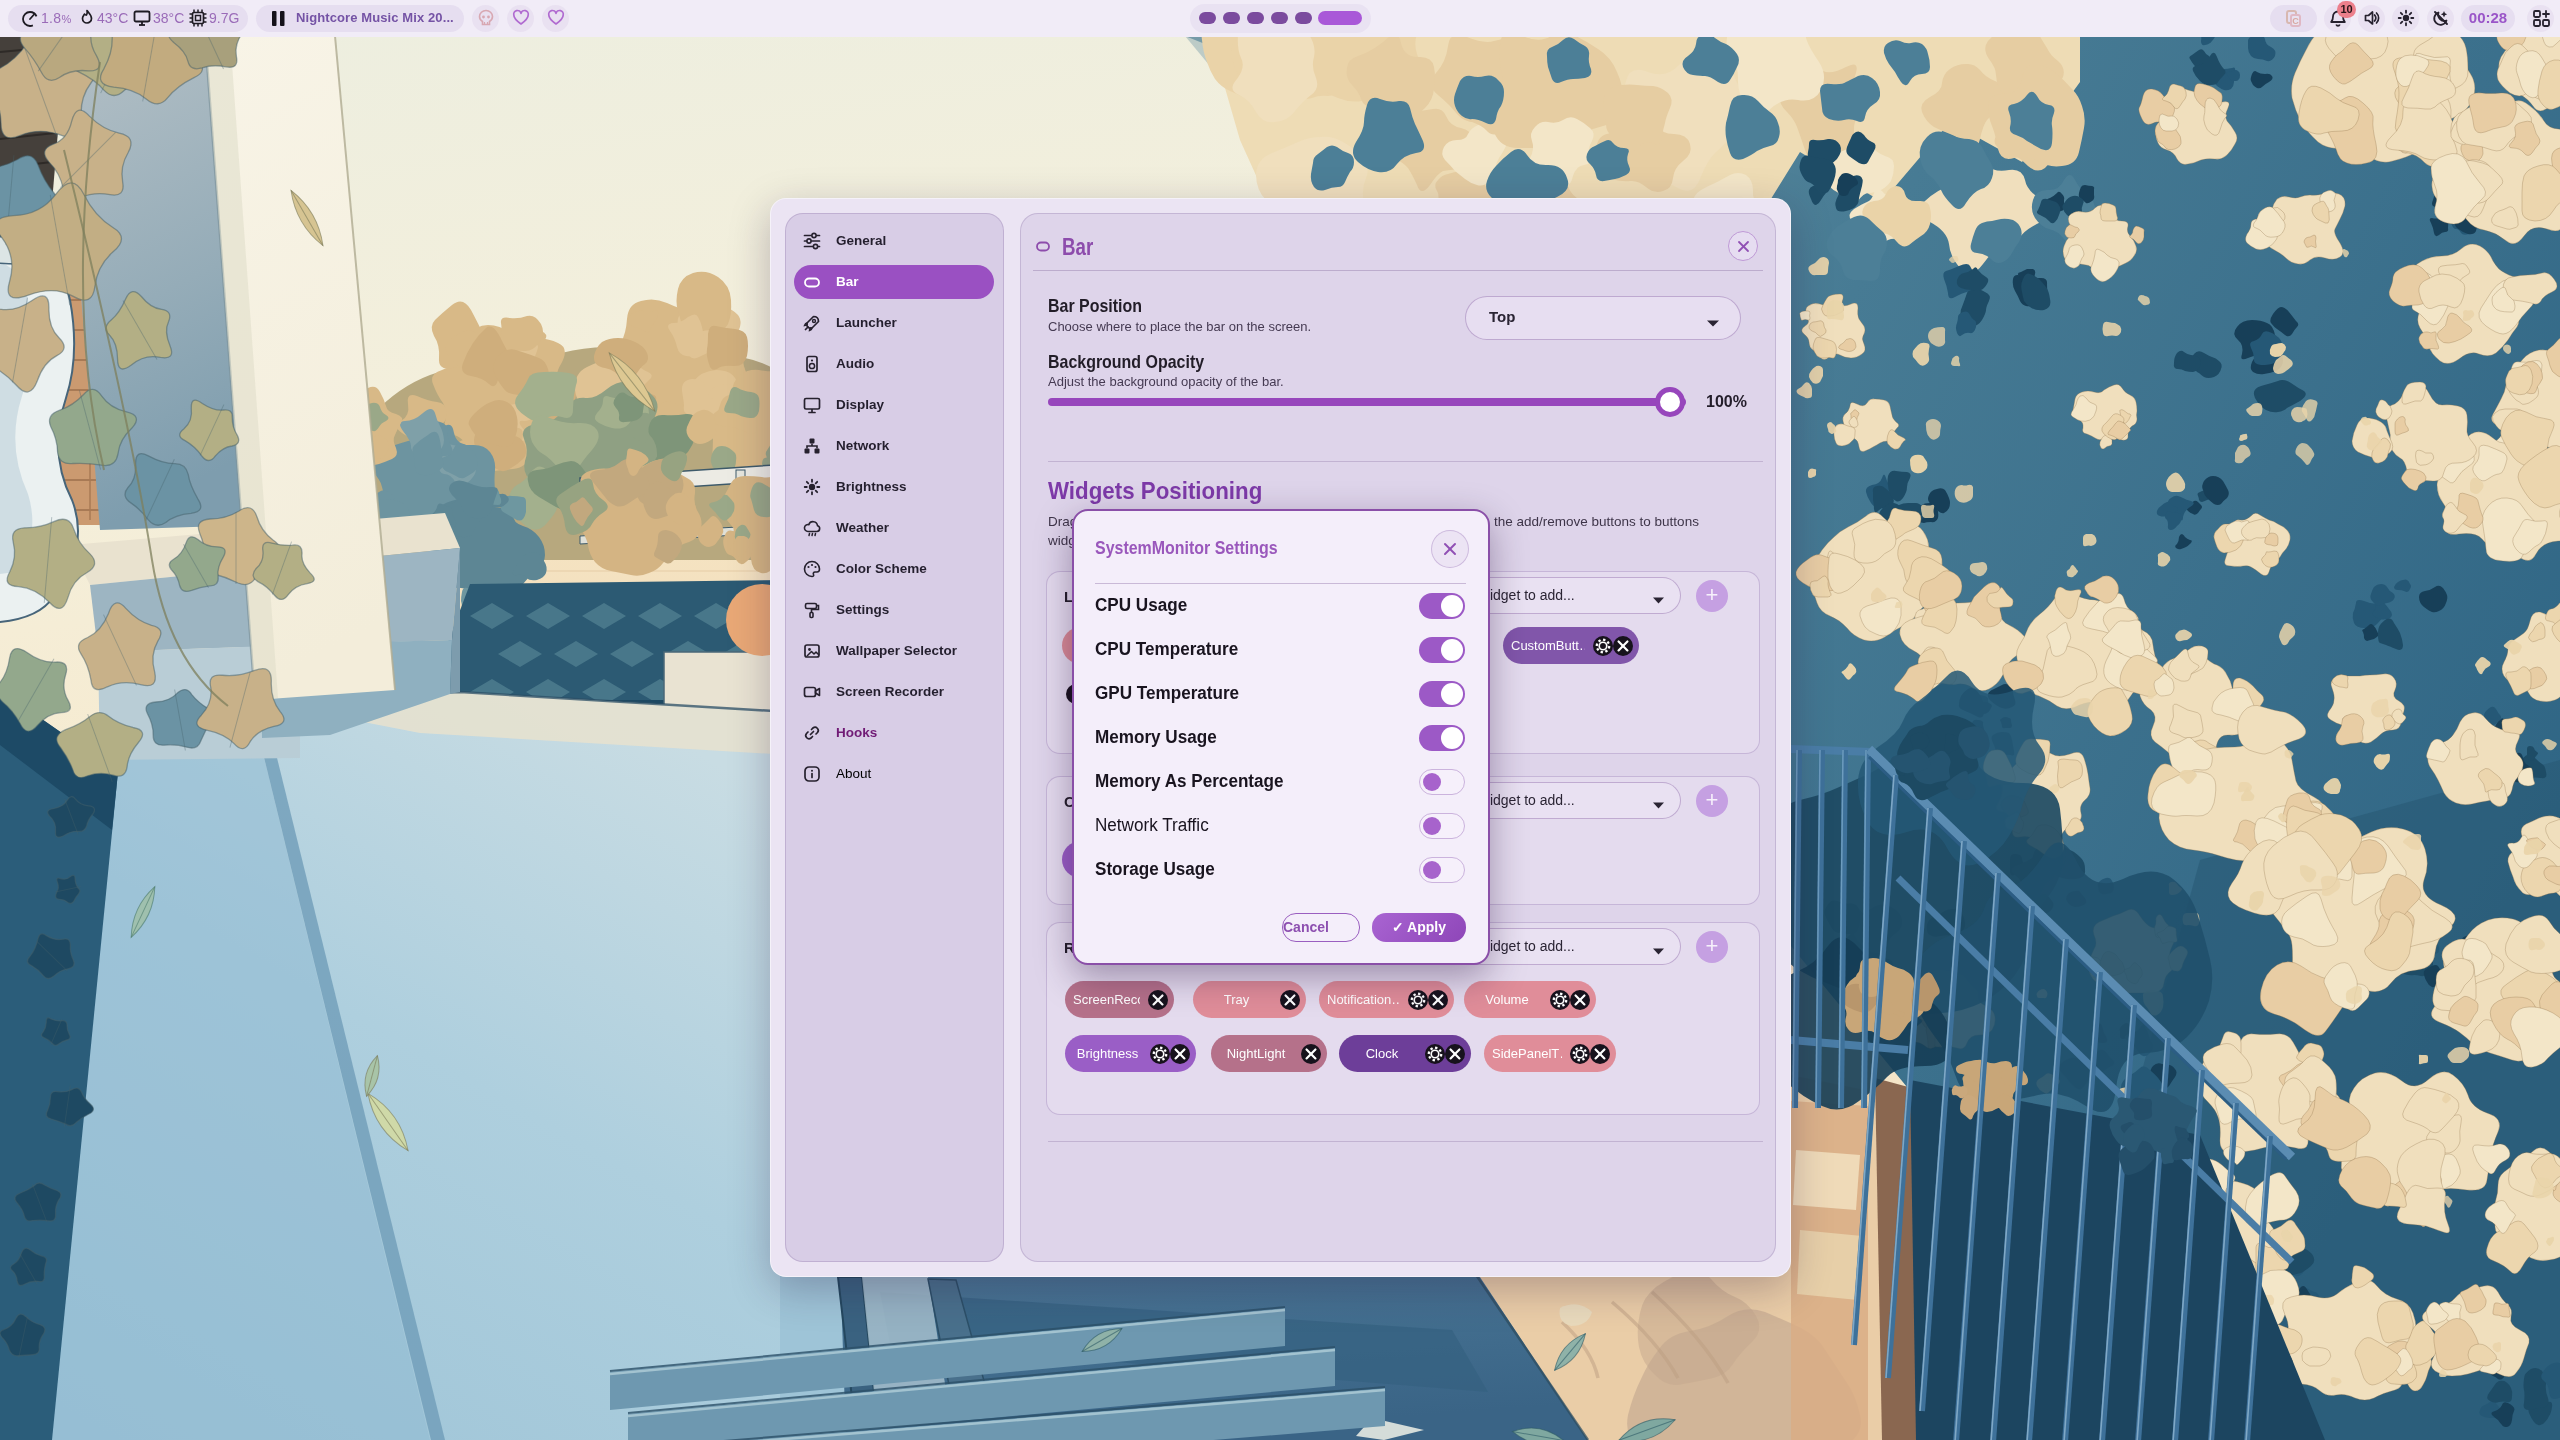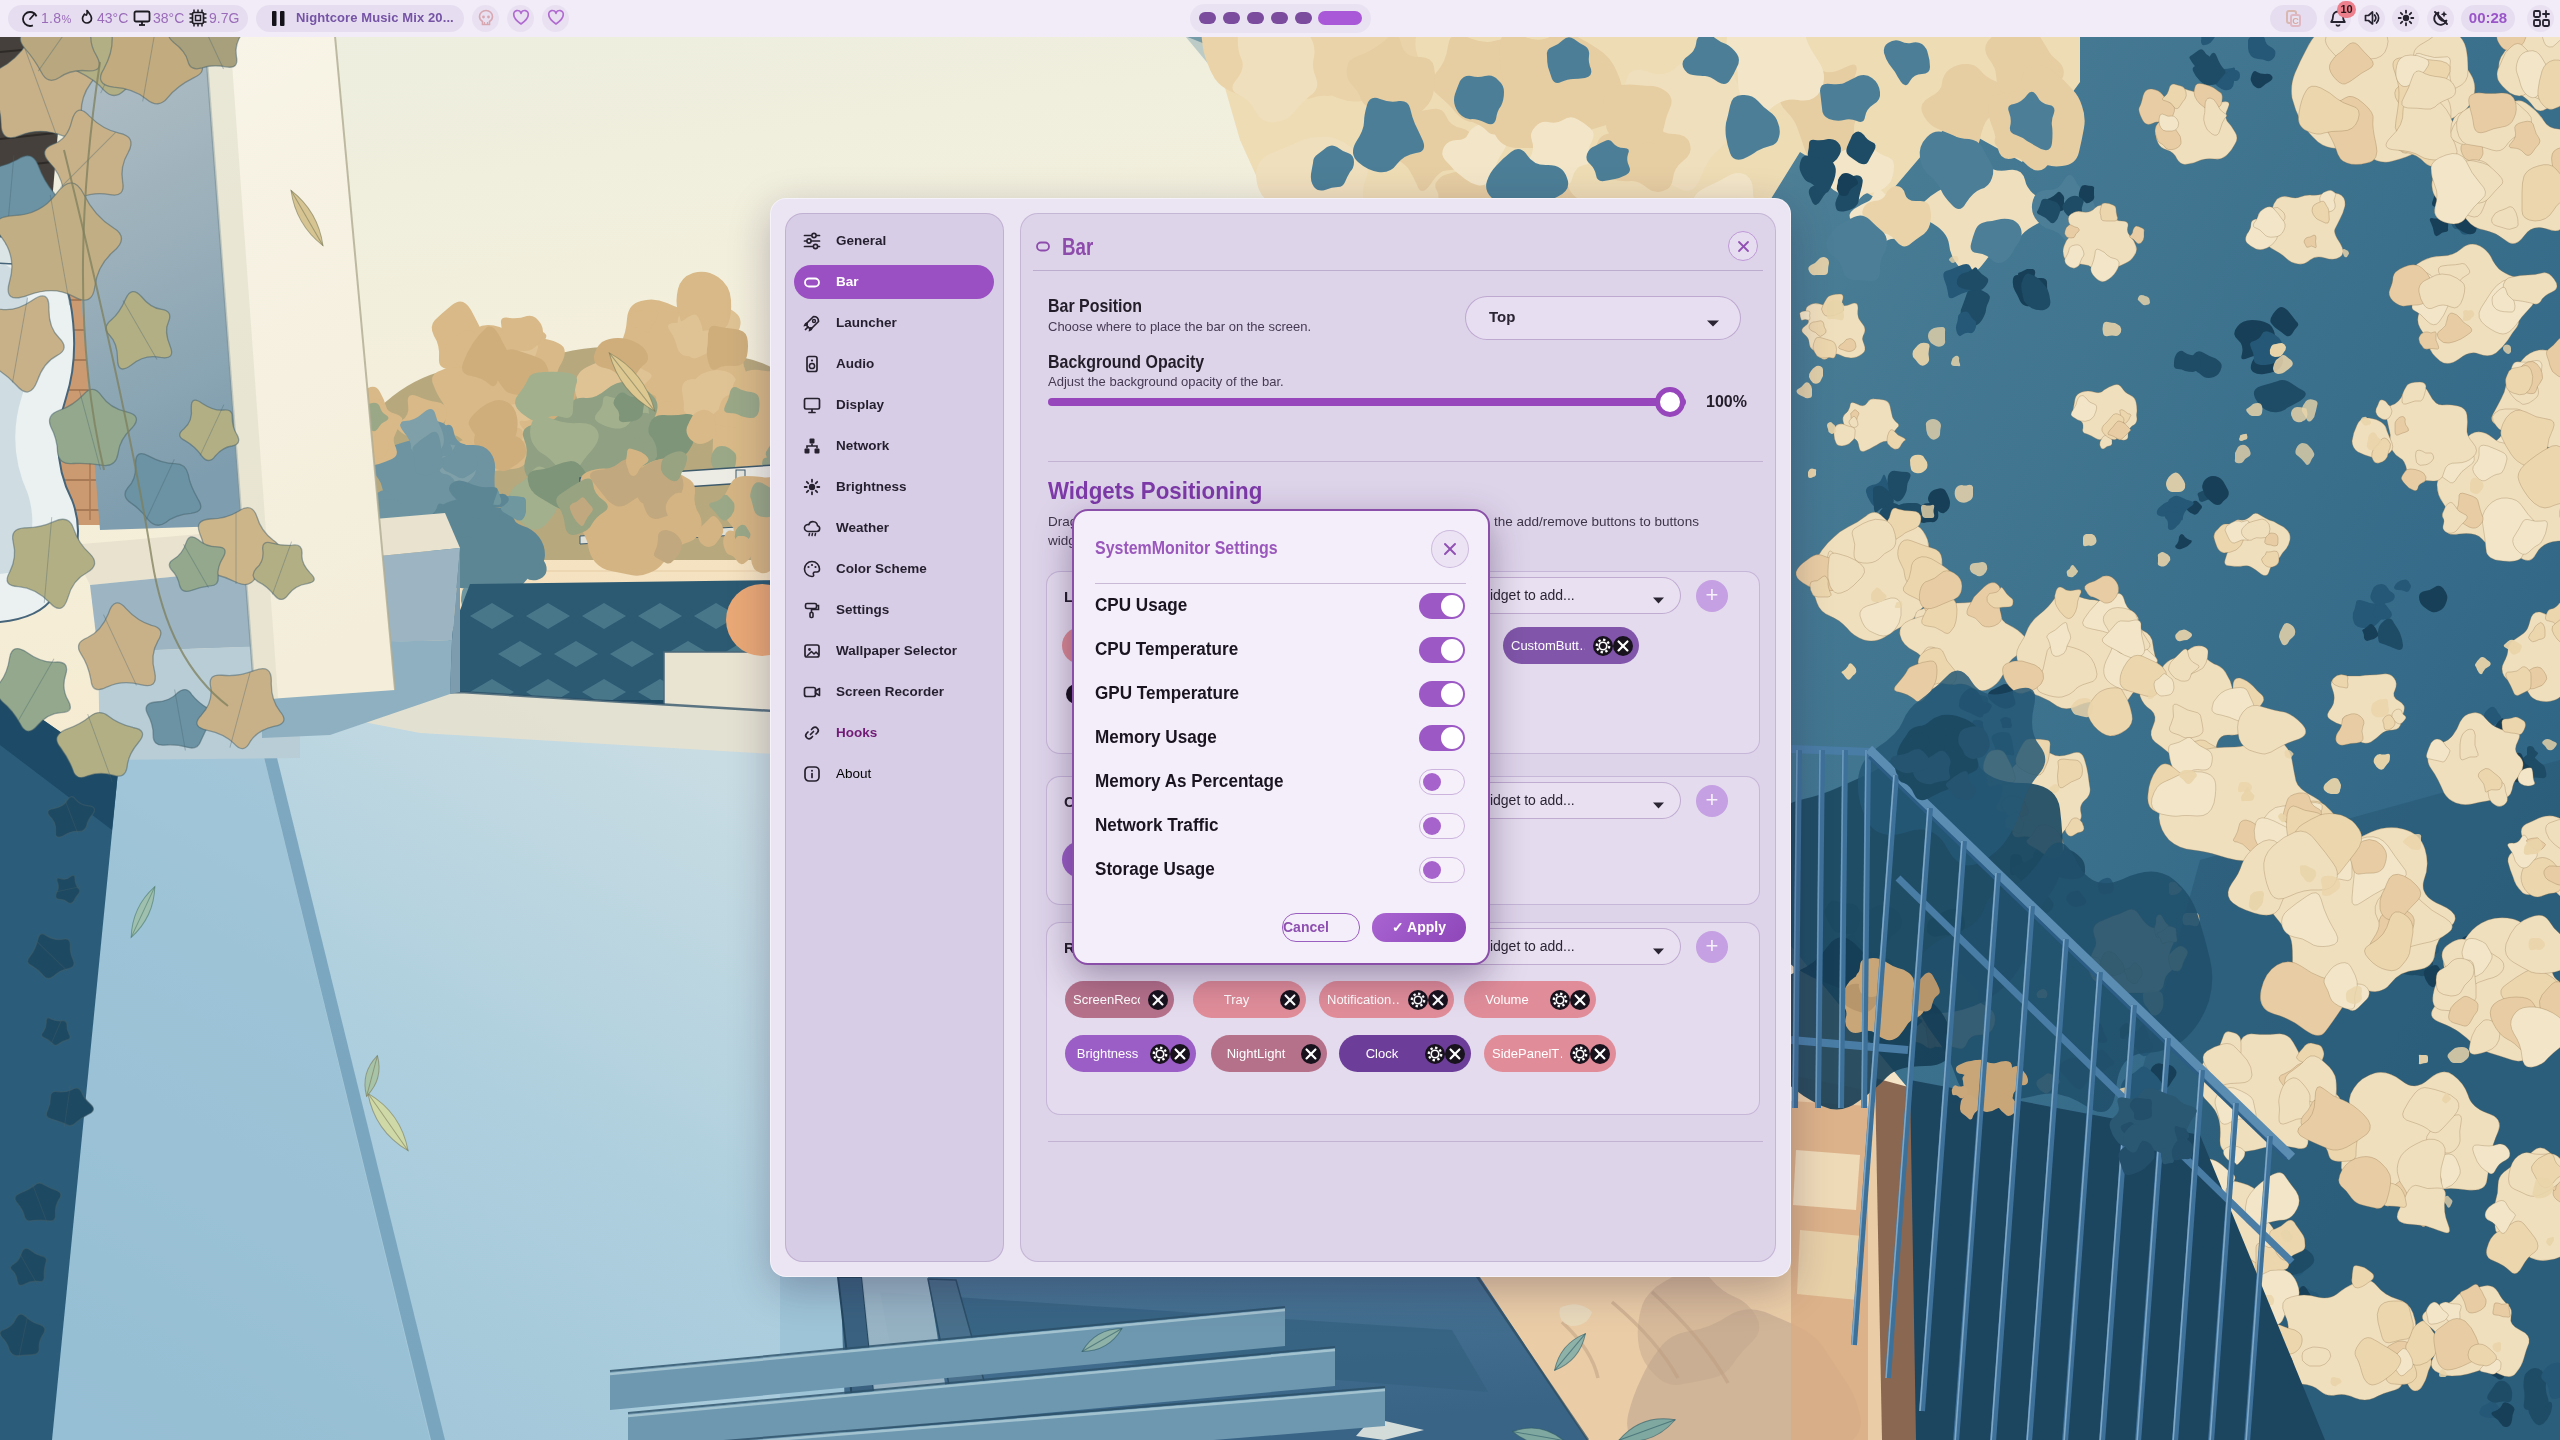--- a/index.html
+++ b/index.html
@@ -1602,20 +1602,20 @@
     <div class="abs" style="left:1441px;top:639px;width:22px;height:22px;border-radius:50%;background:#fff"></div>
     <div class="abs" style="left:1095px;top:683px;font-size:18px;font-weight:bold;color:#19141f"><span style="display:inline-block;transform:scaleX(0.95);transform-origin:0 50%">GPU Temperature</span></div>
     <div class="abs" style="left:1419px;top:681px;width:46px;height:26px;border-radius:13px;background:#9c59c6"></div>
     <div class="abs" style="left:1441px;top:683px;width:22px;height:22px;border-radius:50%;background:#fff"></div>
     <div class="abs" style="left:1095px;top:727px;font-size:18px;font-weight:bold;color:#19141f"><span style="display:inline-block;transform:scaleX(0.95);transform-origin:0 50%">Memory Usage</span></div>
     <div class="abs" style="left:1419px;top:725px;width:46px;height:26px;border-radius:13px;background:#9c59c6"></div>
     <div class="abs" style="left:1441px;top:727px;width:22px;height:22px;border-radius:50%;background:#fff"></div>
     <div class="abs" style="left:1095px;top:771px;font-size:18px;font-weight:bold;color:#19141f"><span style="display:inline-block;transform:scaleX(0.95);transform-origin:0 50%">Memory As Percentage</span></div>
     <div class="abs" style="left:1419px;top:769px;width:46px;height:26px;border-radius:13px;background:#f6f0fb;border:1.5px solid #cbb3dd"></div>
     <div class="abs" style="left:1423px;top:773px;width:18px;height:18px;border-radius:50%;background:#a763cc"></div>
-    <div class="abs" style="left:1095px;top:815px;font-size:18px;font-weight:bold;color:#19141f"><span style="display:inline-block;transform:scaleX(0.95);transform-origin:0 50%">Network Traffic</span></div>
+    <div class="abs" style="left:1095px;top:815px;font-size:18px;font-weight:normal;color:#19141f"><span style="display:inline-block;transform:scaleX(0.95);transform-origin:0 50%">Network Traffic</span></div>
     <div class="abs" style="left:1419px;top:813px;width:46px;height:26px;border-radius:13px;background:#f6f0fb;border:1.5px solid #cbb3dd"></div>
     <div class="abs" style="left:1423px;top:817px;width:18px;height:18px;border-radius:50%;background:#a763cc"></div>
     <div class="abs" style="left:1095px;top:859px;font-size:18px;font-weight:bold;color:#19141f"><span style="display:inline-block;transform:scaleX(0.95);transform-origin:0 50%">Storage Usage</span></div>
     <div class="abs" style="left:1419px;top:857px;width:46px;height:26px;border-radius:13px;background:#f6f0fb;border:1.5px solid #cbb3dd"></div>
     <div class="abs" style="left:1423px;top:861px;width:18px;height:18px;border-radius:50%;background:#a763cc"></div>
     <div class="abs" style="left:1282px;top:913px;width:78px;height:29px;border-radius:14px;border:1.5px solid #9a5ec0;color:#8d4fb0;font-size:14px;font-weight:bold;line-height:26px">Cancel</div>
     <div class="abs" style="left:1372px;top:913px;width:94px;height:29px;border-radius:14px;background:linear-gradient(135deg,#a964d2,#8e46b8);color:#fff;font-size:14px;font-weight:bold;text-align:center;line-height:29px">✓ Apply</div>
 </div>
 </body></html>

